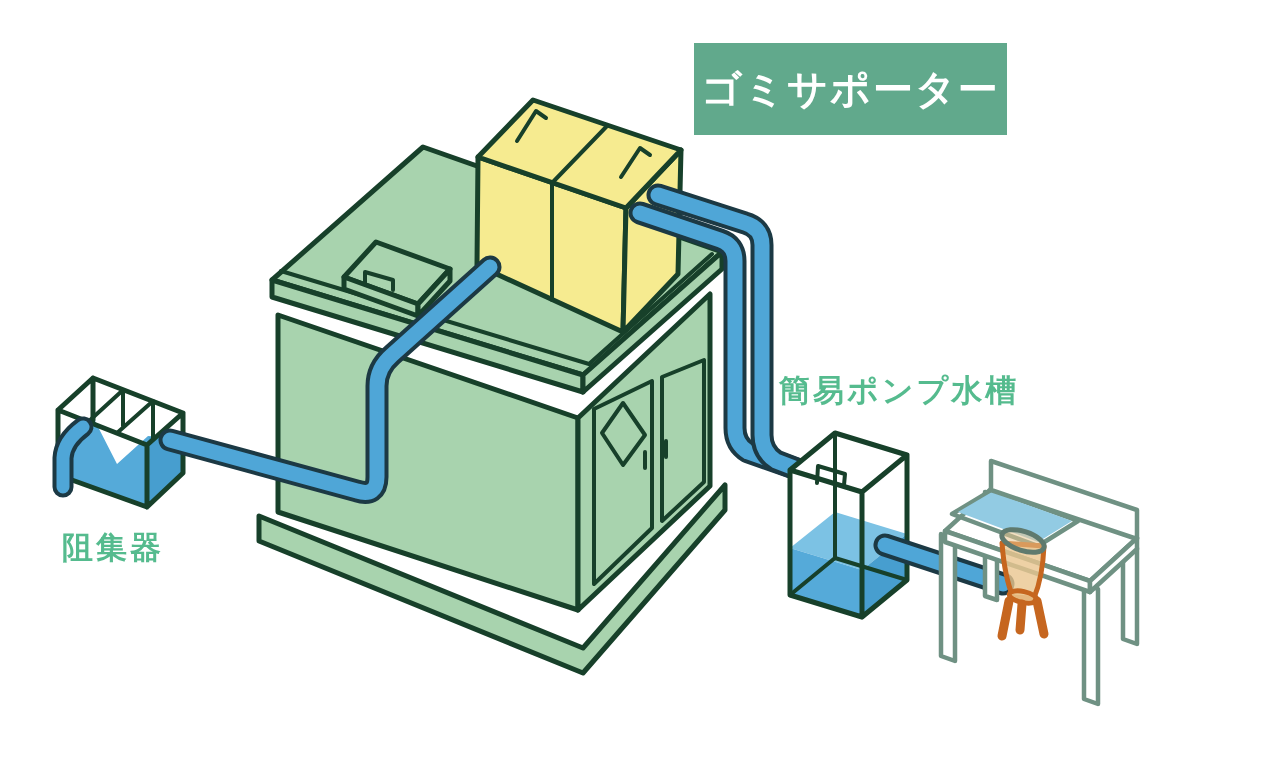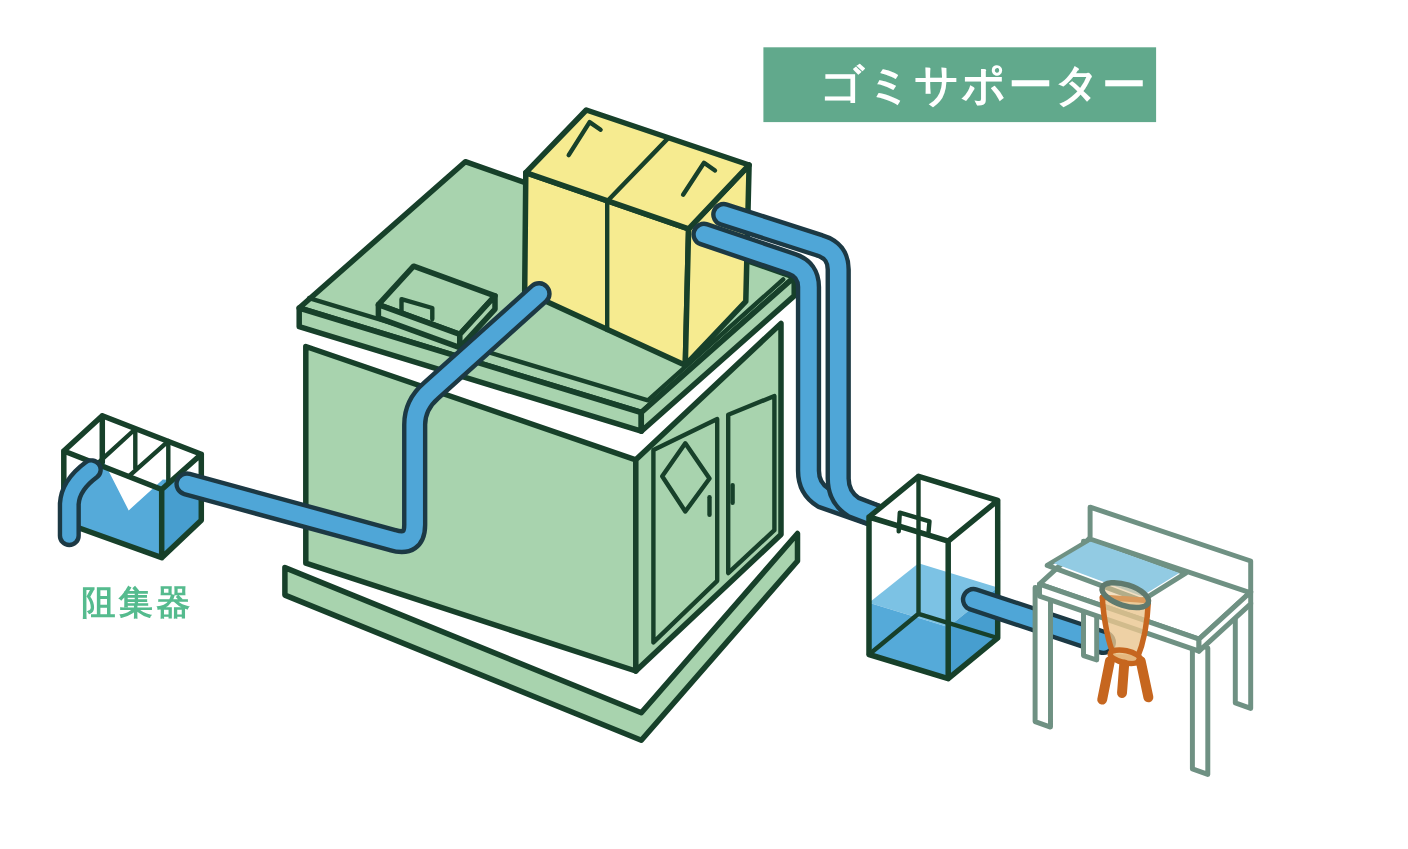--- a/index.html
+++ b/index.html
@@ -22,30 +22,30 @@
   .pipe-o-s{fill:none;stroke:var(--pipe-outline);stroke-width:21;stroke-linecap:round;stroke-linejoin:round;}
   .pipe-i-s{fill:none;stroke:var(--pipe-blue);stroke-width:13;stroke-linecap:round;stroke-linejoin:round;}
   .water{fill:var(--water-blue);}
   .water-d{fill:var(--water-blue-dark);}
   .water-t{fill:var(--water-top);}
   .tbl{fill:none;stroke:var(--sink-outline);stroke-width:4.5;stroke-linecap:round;stroke-linejoin:round;}
   .tblf{fill:#fff;stroke:var(--sink-outline);stroke-width:4.5;stroke-linejoin:round;}
   .cr-leg{fill:none;stroke:var(--crusher-orange);stroke-width:9;stroke-linecap:round;}
 
   .title-badge{
-    position:absolute;left:694px;top:43px;width:313px;height:68px;
+    position:absolute;left:694px;top:43px;width:313px;height:92px;
     background:var(--title-bg);color:var(--title-text);
     display:flex;align-items:center;justify-content:center;
-    font-size:40px;font-weight:800;letter-spacing:2px;white-space:nowrap;padding-left:44px;
+    font-size:40px;font-weight:800;letter-spacing:2px;white-space:nowrap;
   }
   .diagram-label{
     position:absolute;color:var(--label-text);
     font-size:31px;font-weight:800;letter-spacing:3px;white-space:nowrap;
   }
-  .lbl-trap{left:74px;top:527px;}
+  .lbl-trap{left:62px;top:527px;}
   .lbl-tank{left:779px;top:370px;}
   .lbl-sink{left:876px;top:697px;}
 </style>
 </head>
 <body>
 
 <div class="stage">
 
   <svg width="1280" height="772" viewBox="0 0 1280 772">
 
@@ -150,13 +150,14 @@
       <path class="cr-leg" d="M1009,601 L1002,636"></path>
       <path class="cr-leg" d="M1022,604 L1020,630"></path>
       <path class="cr-leg" d="M1037,601 L1044,634"></path>
     </g>
   </svg>
 
   <div class="title-badge">
     <span>ゴミサポーター</span>
   </div>
   <div class="diagram-label lbl-trap">阻集器</div>
+  <div class="diagram-label lbl-tank">簡易ポンプ水槽</div>
 </div>
 
 </body></html>

